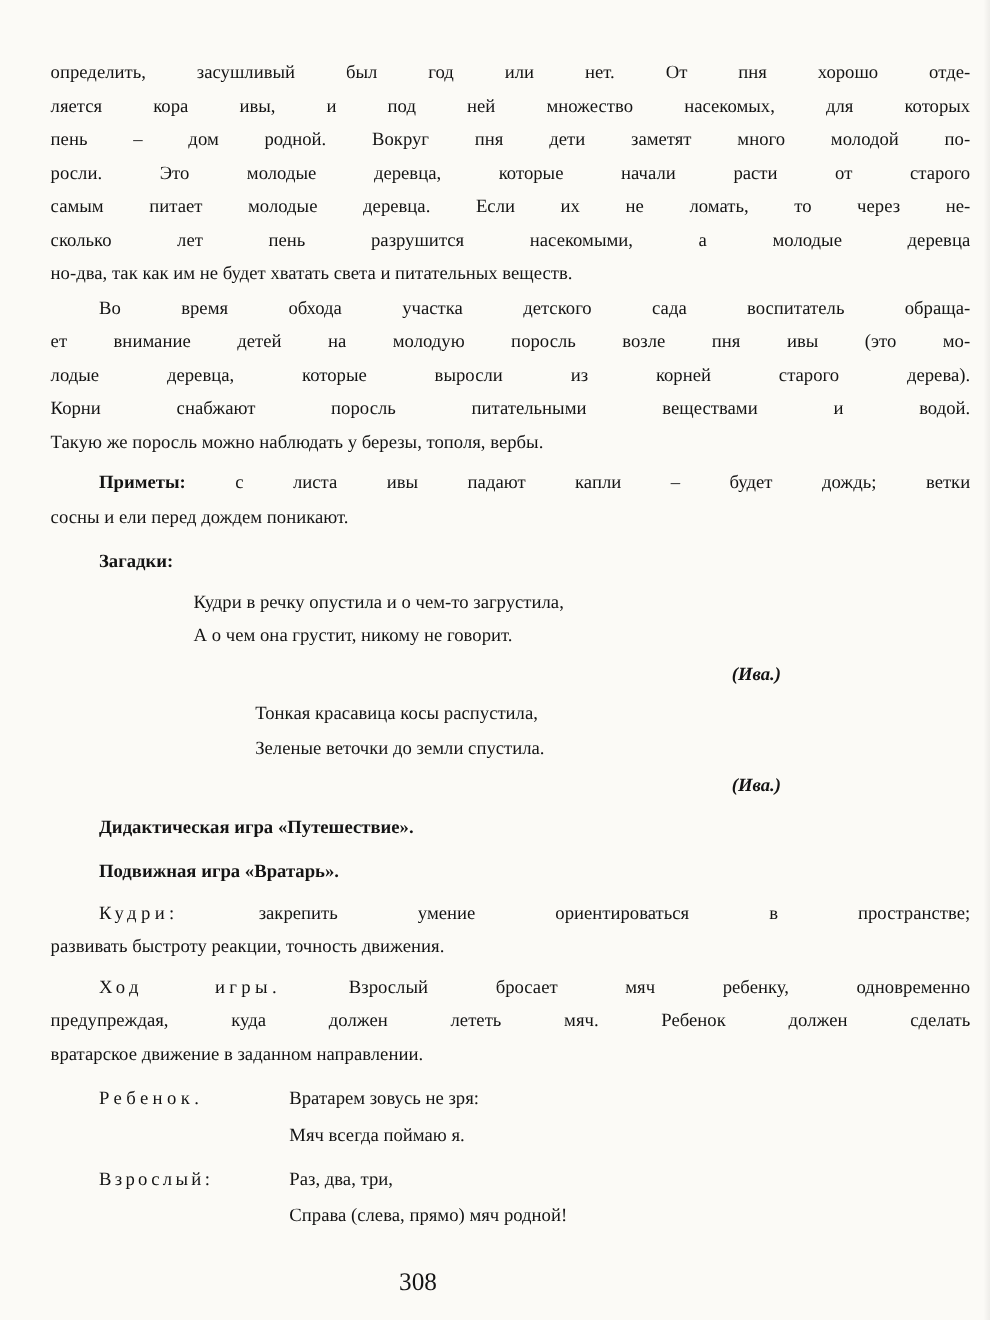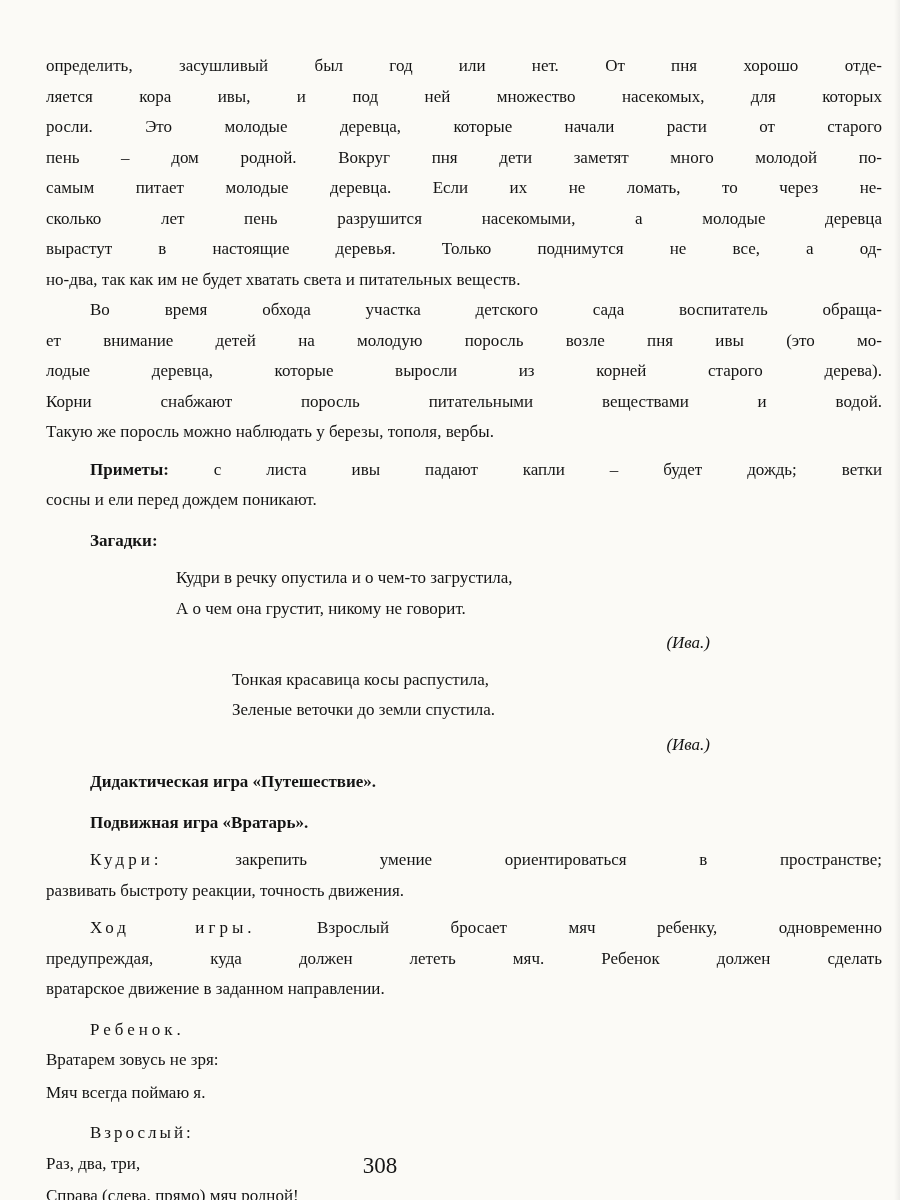--- a/index.html
+++ b/index.html
@@ -45,25 +45,25 @@
     .gap-md { height: 10px; }
     .verse {
       display: block;
       white-space: nowrap;
     }
     .answer {
       display: block;
       text-align: right;
       padding-right: 172px;
       font-style: italic;
+      font-weight: bold;
     }
     .dialog-row {
       display: flex;
       white-space: nowrap;
-      flex-direction: column;
     }
     .dialog-speaker {
       width: 217px;
       padding-left: 44px;
       box-sizing: border-box;
       letter-spacing: 4px;
     }
     .page-number {
       position: absolute;
       top: 1153px;
@@ -82,25 +82,24 @@
     }
   </style>
 </head>
 <body>
 
 <div class="page">
 
   <div class="p">
     <span class="line">определить, засушливый был год или нет. От пня хорошо отде-</span>
     <span class="line">ляется кора ивы, и под ней множество насекомых, для которых</span>
+    <span class="line">пень – дом родной. Вокруг пня дети заметят много молодой по-</span>
     <span class="line">росли. Это молодые деревца, которые начали расти от старого</span>
-    <span class="line">пень – дом родной. Вокруг пня дети заметят много молодой по-</span>
     <span class="line">самым питает молодые деревца. Если их не ломать, то через не-</span>
     <span class="line">сколько лет пень разрушится насекомыми, а молодые деревца</span>
-    <span class="line">вырастут в настоящие деревья. Только поднимутся не все, а од-</span>
     <span class="line left">но-два, так как им не будет хватать света и питательных веществ.</span>
   </div>
 
   <div class="p">
     <span class="line indent">Во время обхода участка детского сада воспитатель обраща-</span>
     <span class="line">ет внимание детей на молодую поросль возле пня ивы (это мо-</span>
     <span class="line">лодые деревца, которые выросли из корней старого дерева).</span>
     <span class="line">Корни снабжают поросль питательными веществами и водой.</span>
     <span class="line left">Такую же поросль можно наблюдать у березы, тополя, вербы.</span>
   </div>

